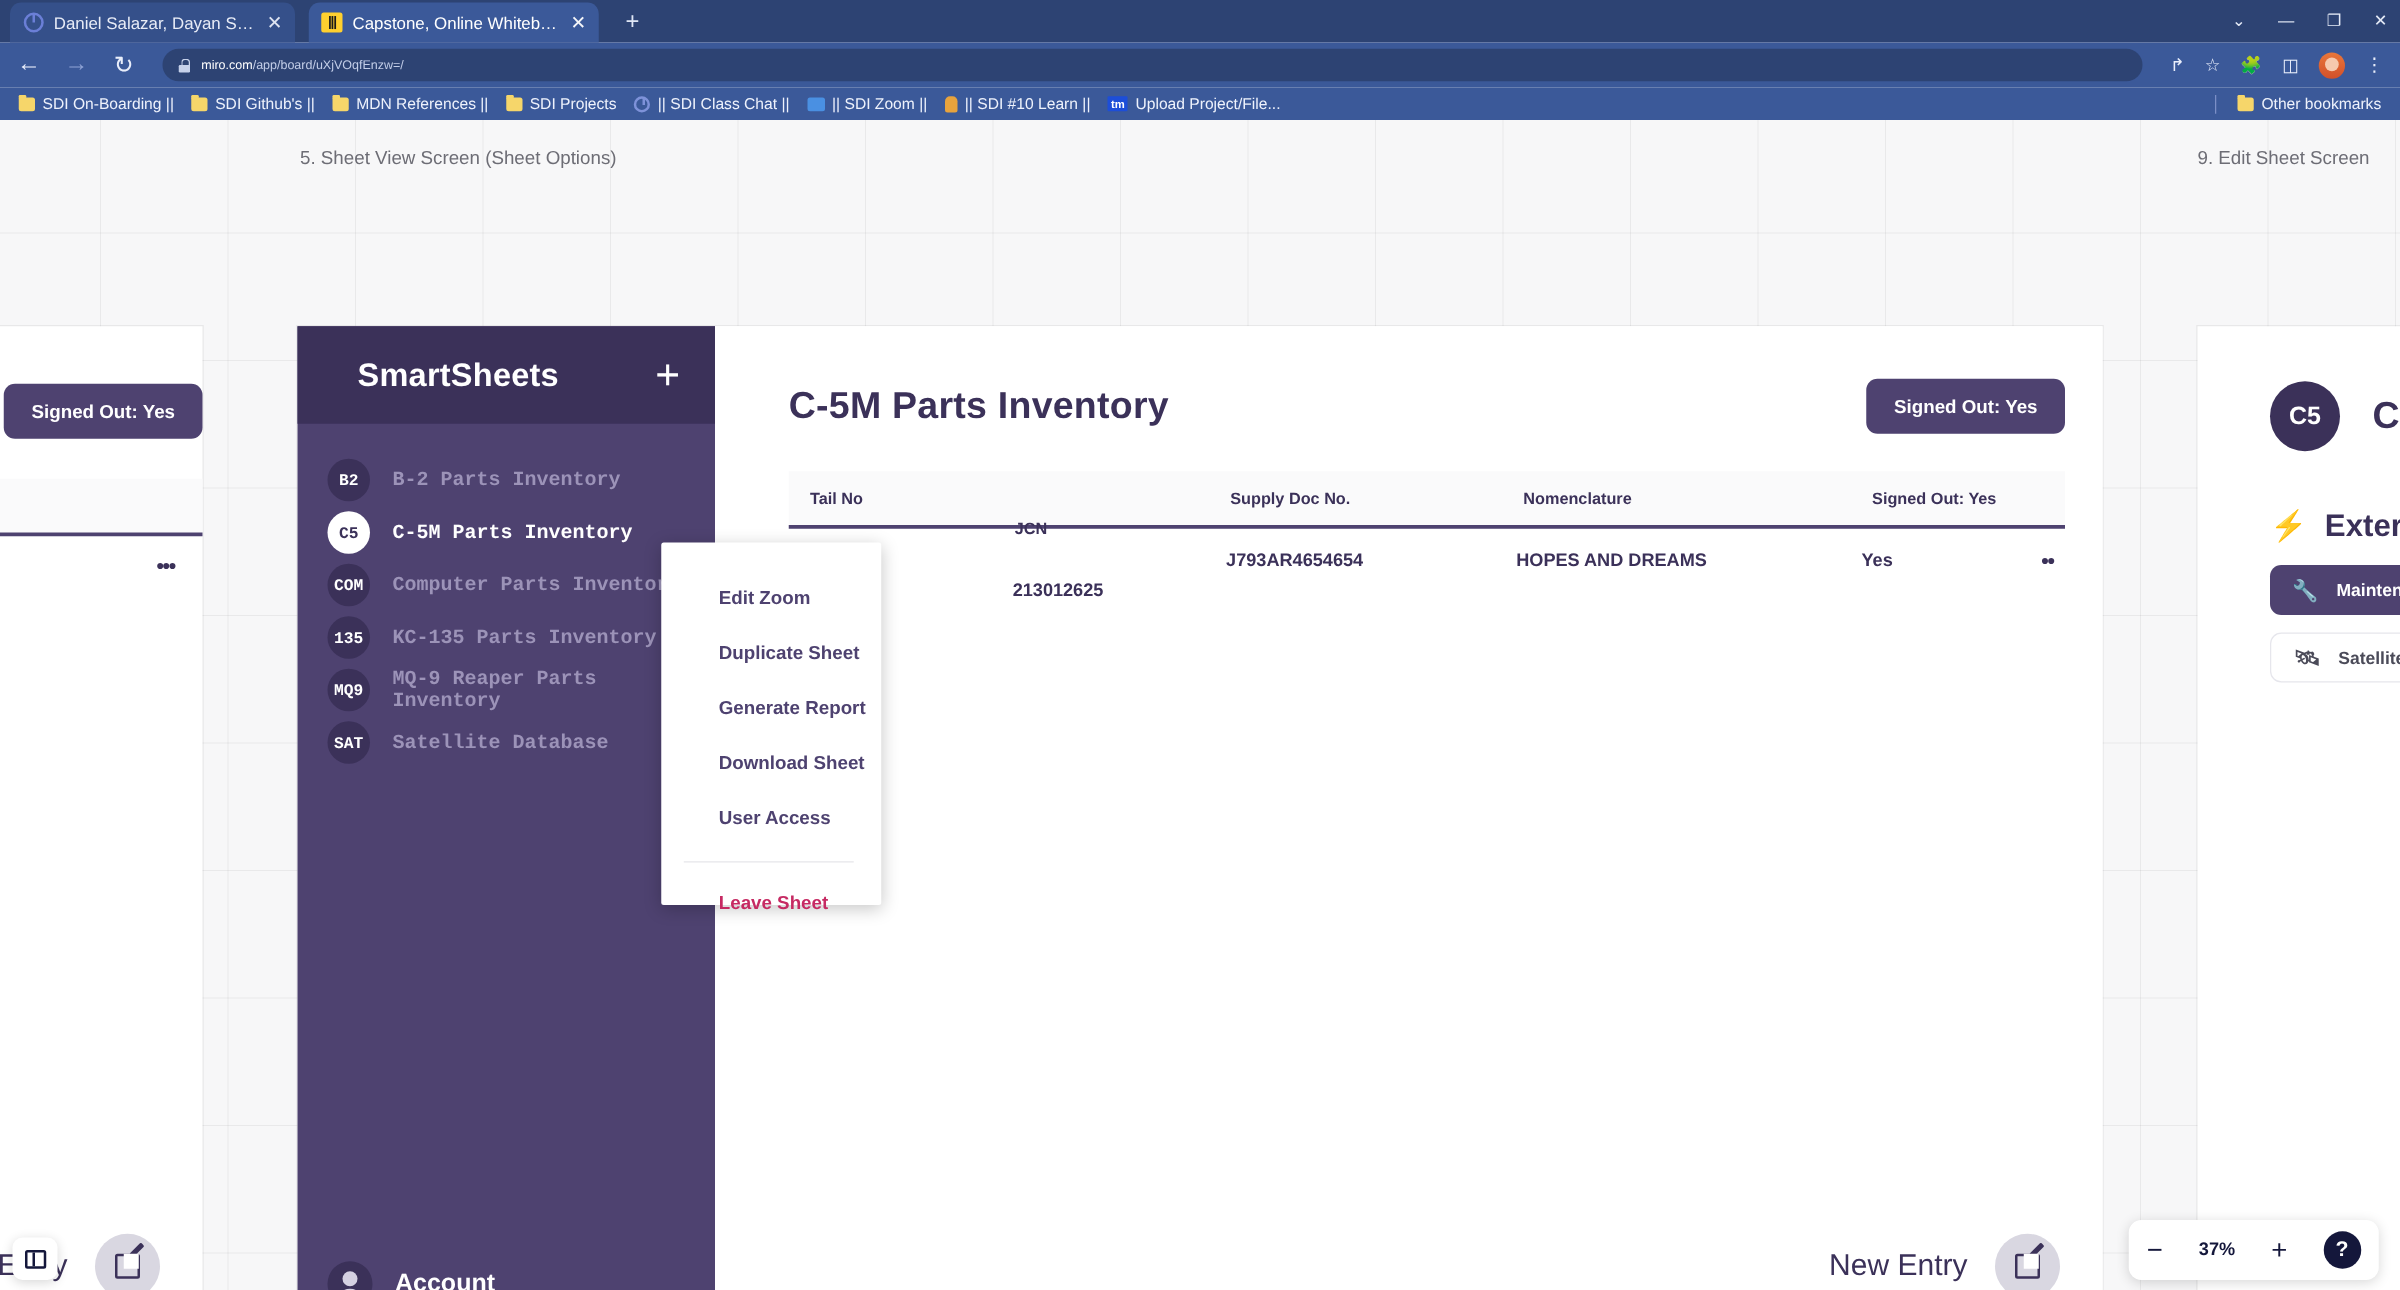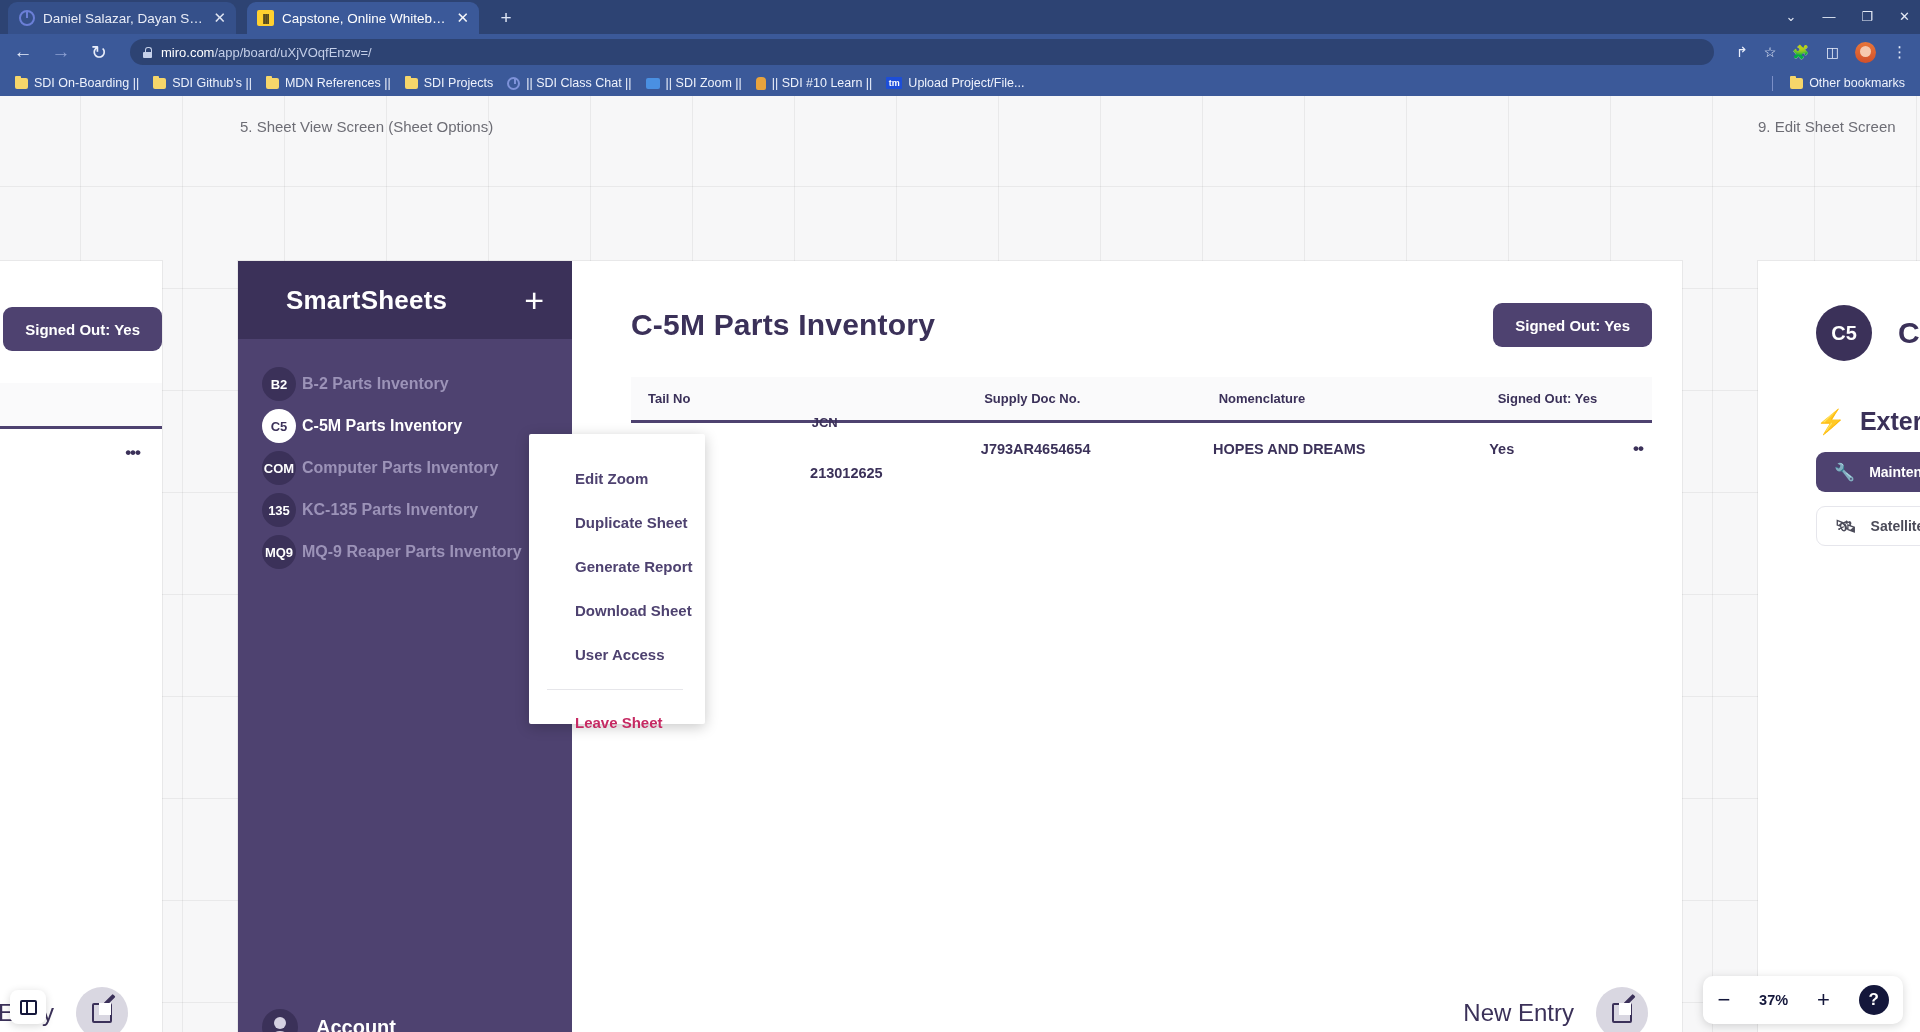--- a/index.html
+++ b/index.html
@@ -64,21 +64,21 @@
   }
   .lock { width: 9px; height: 11px; position: relative; flex:none; }
   .lock::before {
     content:""; position:absolute; bottom:0; left:0; width:9px; height:6px;
     background:#c6d1ea; border-radius:1px;
   }
   .lock::after {
     content:""; position:absolute; top:0; left:2px; width:5px; height:6px;
     border:1.5px solid #c6d1ea; border-bottom:none; border-radius:3px 3px 0 0;
   }
-  .url { font-size: 13px; color: #c3cee8; }
+  .url { font-size: 10px; color: #c3cee8; }
   .url b { color: #fff; font-weight: normal; }
   .tb-right { display: flex; align-items: center; gap: 16px; color: #e9eefb; font-size: 14px; }
   .puzzle, .cast, .split { font-size: 14px; }
   .avatar-chip {
     width: 21px; height: 21px; border-radius: 50%;
     background: linear-gradient(#e8763a,#d2502a); position: relative;
   }
   .avatar-chip::after{
     content:""; position:absolute; left:5px; top:4px; width:11px; height:11px;
     border-radius:50%; background:#f6c9ae;
@@ -133,21 +133,21 @@
   .sidebar-head {
     height: 78px; background: #3b3159;
     display: flex; align-items: center; justify-content: space-between;
     padding: 0 28px 0 48px;
   }
   .sidebar-title { color: #fff; font-size: 26px; font-weight: bold; letter-spacing:.2px; }
   .sidebar-plus { color: #fff; font-size: 34px; line-height: 26px; font-weight: 300; }
 
   .sheet-list { padding-top: 24px; }
   .sheet-item {
-    display: flex; align-items: center; gap: 6px; height: 42px; padding-left: 24px;
+    display: flex; align-items: center; gap: 18px; height: 42px; padding-left: 24px; font-family: Liberation Mono, monospace;
   }
   .sheet-badge {
     width: 34px; height: 34px; border-radius: 50%; flex: none;
     display: flex; align-items: center; justify-content: center;
     background: #3b3159; color: #fff; font-size: 13px; font-weight: bold;
   }
   .sheet-item.active .sheet-badge { background: #fff; color: #3b3159; }
   .sheet-label { font-size: 16px; font-weight: bold; color: #9c93b8; }
   .sheet-item.active .sheet-label { color: #fff; }
 
@@ -444,20 +444,24 @@
             <span class="sheet-label">Computer Parts Inventory</span>
           </div>
           <div class="sheet-item">
             <span class="sheet-badge">135</span>
             <span class="sheet-label">KC-135 Parts Inventory</span>
           </div>
           <div class="sheet-item">
             <span class="sheet-badge">MQ9</span>
             <span class="sheet-label">MQ-9 Reaper Parts Inventory</span>
           </div>
+          <div class="sheet-item">
+            <span class="sheet-badge">SAT</span>
+            <span class="sheet-label">Satellite Database</span>
+          </div>
         </div>
 
         <div class="account-row">
           <span class="account-avatar"></span>
           <span class="account-label">Account</span>
         </div>
       </div>
 
       <div class="content">
         <div class="content-head">

